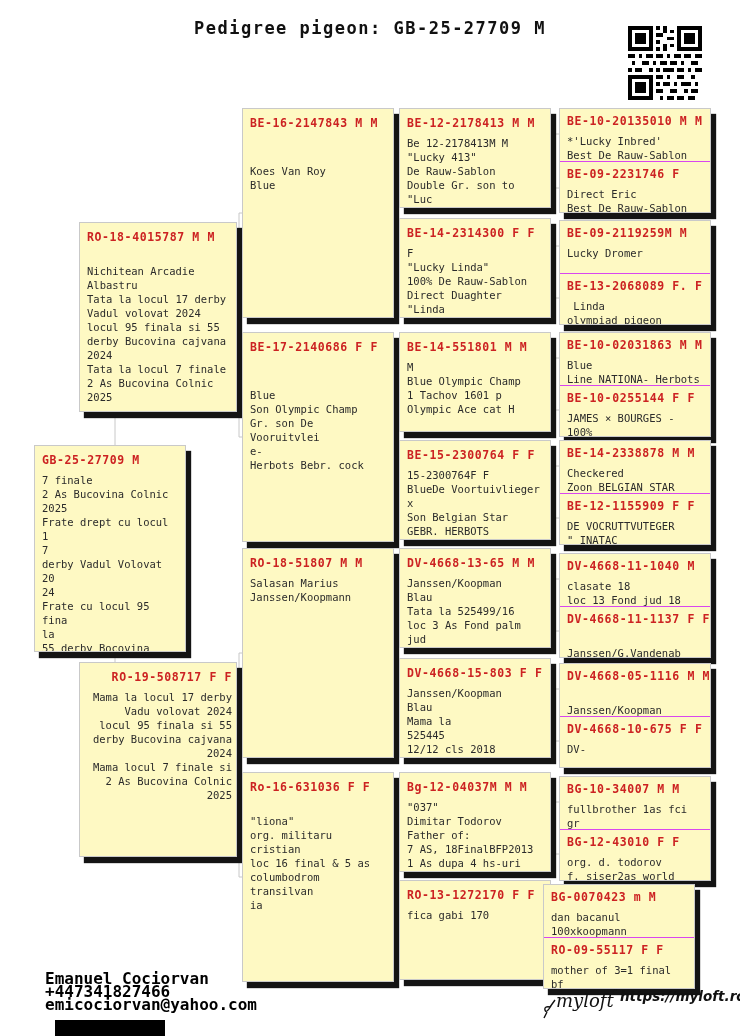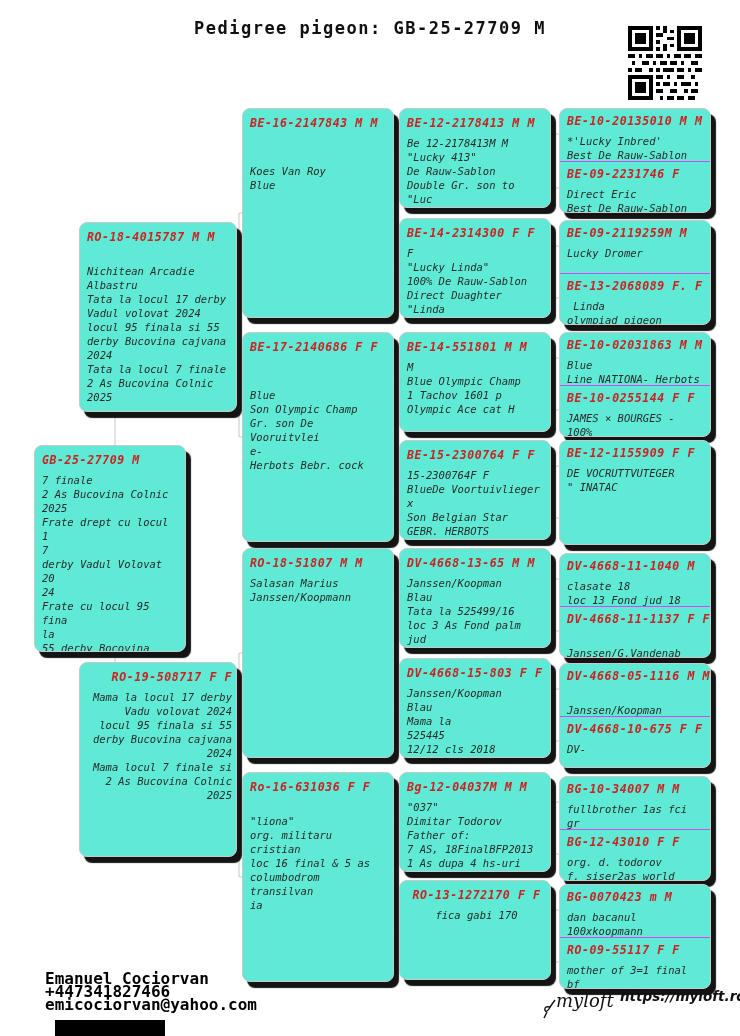--- a/index.html
+++ b/index.html
@@ -8,24 +8,23 @@
     font-family:"DejaVu Sans Mono","Liberation Mono",monospace;color:#222;
     overflow:hidden;
   }
   .page-title{
     position:absolute;left:0;top:18px;width:740px;text-align:center;
     font-size:17px;font-weight:bold;letter-spacing:1.5px;color:#111;
   }
   .qr{position:absolute;left:628px;top:25px;width:74px;height:76px;}
   .connectors{position:absolute;left:0;top:0;width:740px;height:1036px;}
   .card{
-    position:absolute;background:#5eead4;border:1px solid #c9c9c9;border-radius:8px;
+    position:absolute;background:#fef9c3;border:1px solid #c9c9c9;border-radius:0;
     box-shadow:5px 6px 1px #141414;box-sizing:border-box;padding:7px 4px 4px 7px;
     overflow:hidden;
-    font-style:italic;
   }
   .ring{
     color:#cc2222;font-weight:bold;font-size:11.5px;letter-spacing:0.6px;
     margin-bottom:6px;white-space:nowrap;
   }
   .btxt{
     font-size:10.5px;line-height:14px;color:#2b2b2b;white-space:pre-wrap;
   }
   .pair{padding:0;}
   .sec{box-sizing:border-box;height:52px;padding:5px 4px 0 7px;overflow:hidden;}
@@ -207,21 +206,21 @@
 12/12 cls 2018</div>
 </div>
 <div class="card" style="left:399px;top:772px;width:152px;height:100px;">
   <div class="ring">Bg-12-04037M M M</div>
   <div class="btxt">"037"
 Dimitar Todorov
 Father of:
 7 AS, 18FinalBFP2013
 1 As dupa 4 hs-uri Ari</div>
 </div>
-<div class="card" style="left:399px;top:880px;width:152px;height:100px;text-align:center;">
+<div class="card" style="left:399px;top:880px;width:152px;height:100px;">
   <div class="ring">RO-13-1272170 F F</div>
   <div class="btxt">fica gabi 170</div>
 </div>
 
 <div class="card pair" style="left:559px;top:108px;width:152px;height:105px;">
   <div class="sec">
     <div class="ring">BE-10-20135010 M M</div>
     <div class="btxt">*'Lucky Inbred'
 Best De Rauw-Sablon br</div>
   </div>
@@ -249,20 +248,25 @@
 Line NATIONA- Herbots</div>
   </div>
   <div class="sec">
     <div class="ring">BE-10-0255144 F F</div>
     <div class="btxt">JAMES × BOURGES - 100%
 dgt.OLYMPIC HOPE</div>
   </div>
 </div>
 <div class="card pair" style="left:559px;top:440px;width:152px;height:105px;">
   <div class="sec">
+    <div class="ring">BE-14-2338878 M M</div>
+    <div class="btxt">Checkered
+Zoon BELGIAN STAR</div>
+  </div>
+  <div class="sec">
     <div class="ring">BE-12-1155909 F F</div>
     <div class="btxt">DE VOCRUTTVUTEGER
 " INATAC</div>
   </div>
 </div>
 <div class="card pair" style="left:559px;top:553px;width:152px;height:105px;">
   <div class="sec">
     <div class="ring">DV-4668-11-1040 M</div>
     <div class="btxt">clasate 18
 loc 13 Fond jud 18</div>
@@ -289,21 +293,21 @@
     <div class="ring">BG-10-34007 M M</div>
     <div class="btxt">fullbrother 1as fci gr
 an</div>
   </div>
   <div class="sec">
     <div class="ring">BG-12-43010 F F</div>
     <div class="btxt">org. d. todorov
 f. siser2as world mira</div>
   </div>
 </div>
-<div class="card pair" style="left:559px;top:884px;width:152px;height:105px;">
+<div class="card pair" style="left:543px;top:884px;width:152px;height:105px;">
   <div class="sec">
     <div class="ring">BG-0070423 m M</div>
     <div class="btxt">dan bacanul
 100xkoopmann</div>
   </div>
   <div class="sec">
     <div class="ring">RO-09-55117 F F</div>
     <div class="btxt">mother of 3=1 final bf
 p</div>
   </div>

